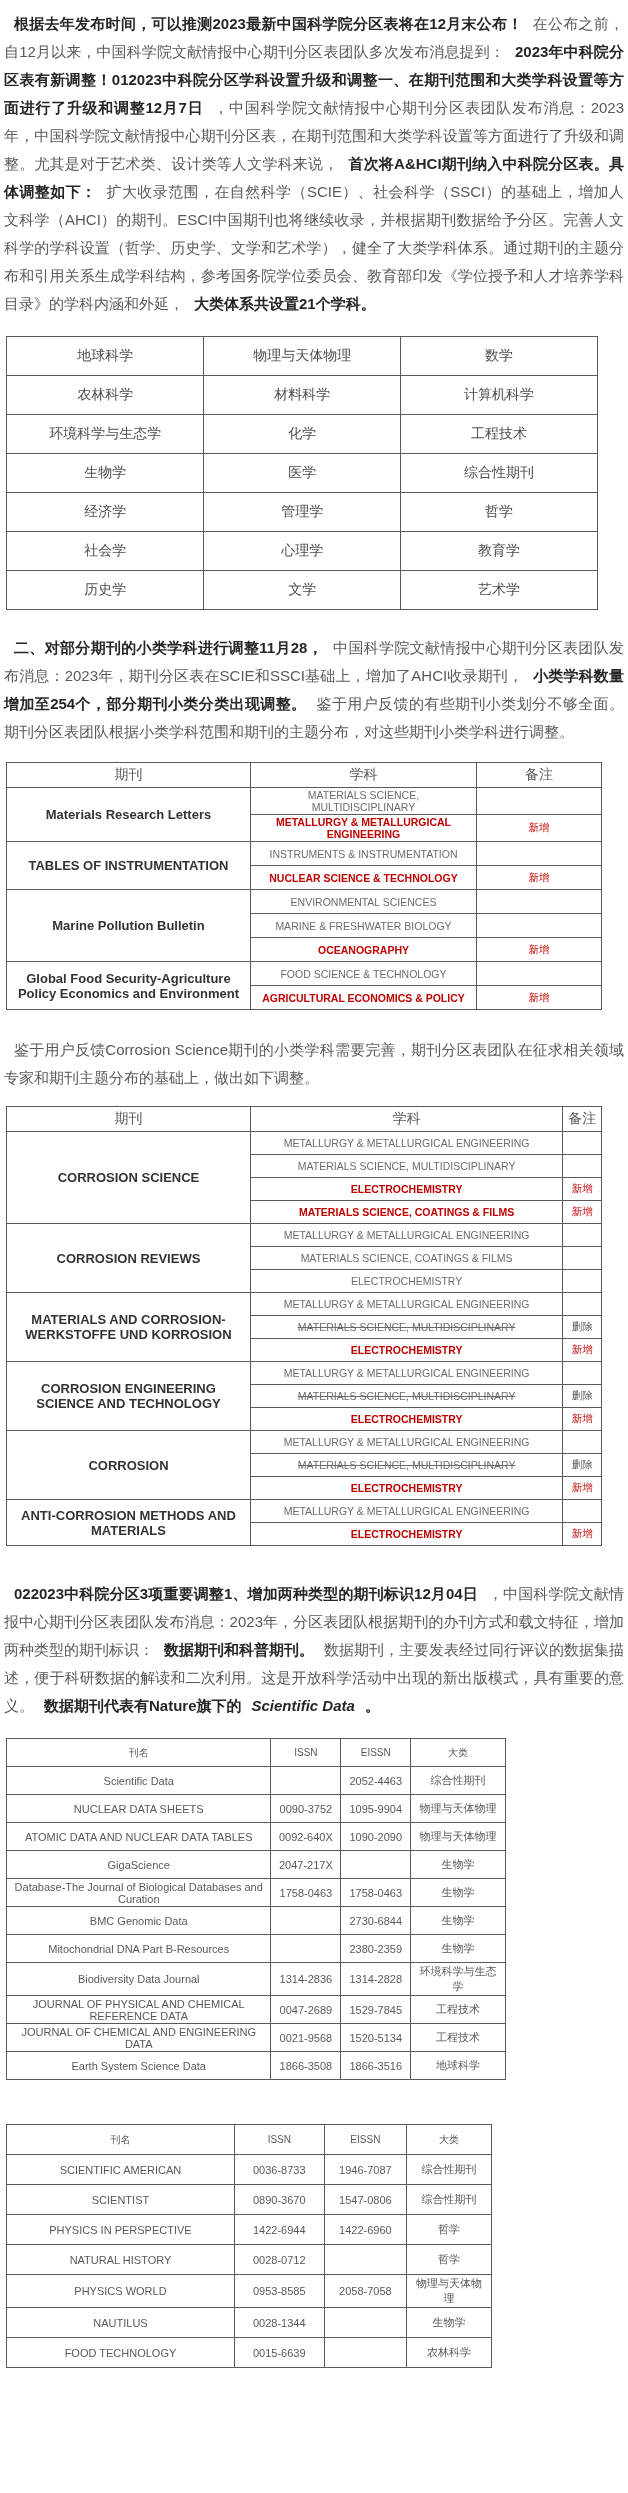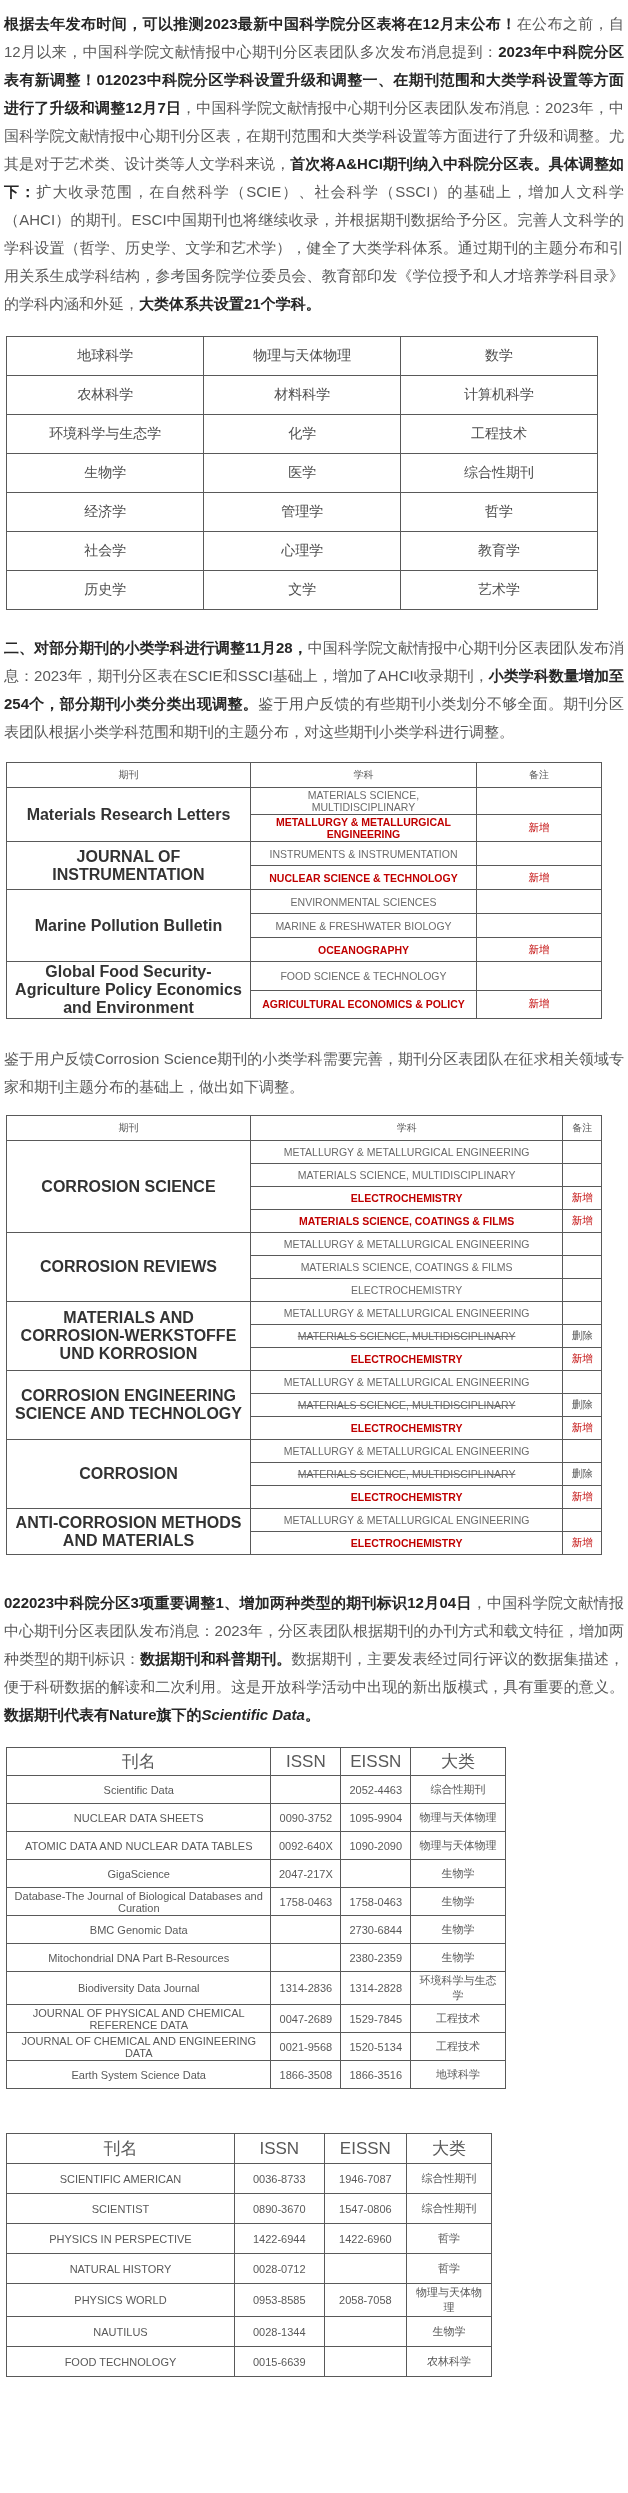--- a/index.html
+++ b/index.html
@@ -1,53 +1,53 @@
 <!DOCTYPE html>
 <html><head>
 <meta charset="utf-8">
 <style>
   html,body{margin:0;padding:0;background:#ffffff;}
   body{width:628px;font-family:"Liberation Sans","DejaVu Sans",sans-serif;}
   .page{width:628px;box-sizing:border-box;padding:10px 4px 26px 4px;background:#fff;}
 
   p.doc{font-size:15px;line-height:28px;color:#595959;text-align:justify;margin:0;}
-  p.doc .run{white-space:pre-wrap;}
+  p.doc .run{white-space:pre-wrap;margin-left:10px;}
   .run.n{font-weight:normal;color:#595959;}
   .run.b{font-weight:bold;color:#262626;}
   .run.bi{font-weight:bold;font-style:italic;color:#262626;}
 
   table.t{border-collapse:collapse;table-layout:fixed;margin-left:2px;}
   table.t td,table.t th{border:1px solid #595959;text-align:center;vertical-align:middle;
     padding:1px 4px;overflow:hidden;word-wrap:break-word;}
   table.t th{font-weight:normal;color:#595959;}
 
   
   .t1{width:592px;margin-top:18px;margin-bottom:24px;}
   .t1 td{height:36px;font-size:14px;color:#4d4d4d;}
 
   
   .t2,.t3{font-size:10.5px;}
   .t2{width:596px;margin-top:16px;margin-bottom:26px;}
   .t3{width:596px;margin-top:14px;margin-bottom:34px;}
-  .t2 th,.t3 th{font-size:10px;height:22px;}
+  .t2 th,.t3 th{font-size:14px;height:22px;}
   .t2 td{height:21px;}
   .t3 td{height:20px;}
-  .journal-cell{font-weight:bold;color:#333333;font-size:16px;}
+  .journal-cell{font-weight:bold;color:#333333;font-size:13px;}
   .subject-cell{color:#6b6b6b;}
   .subject-cell.new-subject{color:#c00000;font-weight:bold;}
   .subject-cell.del-subject{color:#6b6b6b;text-decoration:line-through;}
   .remark-cell{color:#595959;font-size:10.5px;}
   .remark-cell.new-remark{color:#c00000;}
   .remark-cell.del-remark{color:#595959;}
 
   
   .t4,.t5{font-size:11px;}
   .t4{width:500px;margin-top:18px;margin-bottom:44px;}
   .t5{width:486px;margin-top:36px;margin-bottom:10px;}
-  .t4 th,.t5 th{font-weight:bold;color:#404040;font-size:17px;}
+  .t4 th,.t5 th{font-weight:bold;color:#404040;font-size:10px;}
   .t4 th,.t4 td{height:25px;}
   .t5 th,.t5 td{height:27px;}
   .t4 td,.t5 td{color:#595959;}
 </style>
 </head>
 <body>
 
 <div class="page">
 
   <p class="doc"><span class="run b">根据去年发布时间，可以推测2023最新中国科学院分区表将在12月末公布！</span><span class="run n">在公布之前，自12月以来，中国科学院文献情报中心期刊分区表团队多次发布消息提到：</span><span class="run b">2023年中科院分区表有新调整！012023中科院分区学科设置升级和调整一、在期刊范围和大类学科设置等方面进行了升级和调整12月7日</span><span class="run n">，中国科学院文献情报中心期刊分区表团队发布消息：2023年，中国科学院文献情报中心期刊分区表，在期刊范围和大类学科设置等方面进行了升级和调整。尤其是对于艺术类、设计类等人文学科来说，</span><span class="run b">首次将A&amp;HCI期刊纳入中科院分区表。具体调整如下：</span><span class="run n">扩大收录范围，在自然科学（SCIE）、社会科学（SSCI）的基础上，增加人文科学（AHCI）的期刊。ESCI中国期刊也将继续收录，并根据期刊数据给予分区。完善人文科学的学科设置（哲学、历史学、文学和艺术学），健全了大类学科体系。通过期刊的主题分布和引用关系生成学科结构，参考国务院学位委员会、教育部印发《学位授予和人才培养学科目录》的学科内涵和外延，</span><span class="run b">大类体系共设置21个学科。</span></p>
@@ -114,21 +114,21 @@
         <tr>
           <td class="journal-cell" rowspan="2">Materials Research Letters</td>
           <td class="subject-cell">MATERIALS SCIENCE, MULTIDISCIPLINARY</td>
           <td class="remark-cell"></td>
         </tr>
         <tr>
           <td class="subject-cell new-subject">METALLURGY &amp; METALLURGICAL ENGINEERING</td>
           <td class="remark-cell new-remark">新增</td>
         </tr>
         <tr>
-          <td class="journal-cell" rowspan="2">JOURNAL OF INSTRUMENTATION</td>
+          <td class="journal-cell" rowspan="2">TABLES OF INSTRUMENTATION</td>
           <td class="subject-cell">INSTRUMENTS &amp; INSTRUMENTATION</td>
           <td class="remark-cell"></td>
         </tr>
         <tr>
           <td class="subject-cell new-subject">NUCLEAR SCIENCE &amp; TECHNOLOGY</td>
           <td class="remark-cell new-remark">新增</td>
         </tr>
         <tr>
           <td class="journal-cell" rowspan="3">Marine Pollution Bulletin</td>
           <td class="subject-cell">ENVIRONMENTAL SCIENCES</td>

